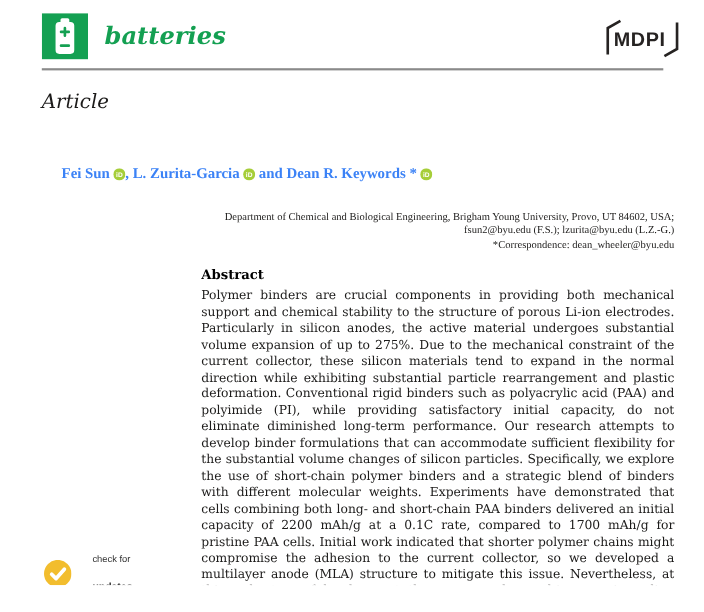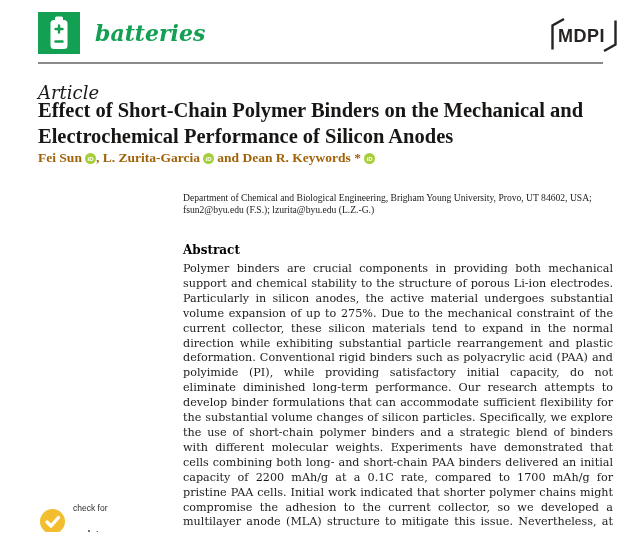--- a/index.html
+++ b/index.html
@@ -39,32 +39,32 @@
     font-family: "DejaVu Serif", serif;
     font-style: italic; font-size: 18px; color: #1c1b1a;
   }
   .paper-title {
     position: absolute; left: 38px; top: 97px; width: 590px;
     font-family: "Liberation Serif", serif;
     font-weight: bold; font-size: 20.5px; line-height: 26px;
     color: #181614;
   }
   .authors-line {
-    position: absolute; left: 38px; top: 150px; width: 580px;
+    position: absolute; left: 56px; top: 150px; width: 580px;
     font-family: "Liberation Serif", serif;
-    font-weight: bold; font-size: 13.5px; color: #a16207;
+    font-weight: bold; font-size: 13.5px; color: #3b82f6;
     white-space: nowrap;
   }
   .orcid-icon { display: inline-block; vertical-align: -2px; margin-left: 3px; cursor: pointer; }
 
   
   .affiliation-block {
     position: absolute; left: 183px; top: 192px; width: 430px;
     font-family: "Liberation Serif", serif;
-    font-size: 9.6px; line-height: 12.4px; color: #1c1b1a;
+    font-size: 9.6px; line-height: 12.4px; color: #1c1b1a; text-align: right;
   }
   .correspondence-line { margin-top: 0; }
   .correspondence-marker { display: inline-block; width: 10px; }
 
   .abstract-heading {
     position: absolute; left: 183px; top: 243px;
     font-family: "DejaVu Serif", serif;
     font-weight: bold; font-size: 12px; color: #000000;
   }
   .abstract-text {
@@ -77,21 +77,21 @@
     position: absolute; left: 183px; top: 515px; width: 430px;
     font-family: "DejaVu Serif", serif;
     font-size: 11.2px; line-height: 15.5px;
     text-align: justify; color: #1c1b1a;
   }
   .keywords-label { font-weight: bold; }
 
   
   .update-badge {
     position: absolute; left: 40px; top: 503px;
-    display: flex; align-items: center; gap: 8px; cursor: pointer;
+    display: flex; align-items: center; gap: 19px; cursor: pointer;
   }
   .badge-text {
     font-family: "Liberation Sans", sans-serif;
     font-size: 8.5px; line-height: 10px; color: #2e2e2e;
   }
   .badge-text .b2 { font-weight: bold; font-size: 9.5px; margin-top: 16px; }
   .academic-editor {
     position: absolute; left: 38px; top: 541px; width: 150px;
     font-family: "Liberation Serif", serif;
     font-size: 8.8px; color: #1c1b1a;
@@ -119,37 +119,39 @@
 
   <svg class="mdpi-logo" viewBox="0 0 70 38" xmlns="http://www.w3.org/2000/svg">
     <polyline points="15,3 3.5,9.5 3.5,33.5" fill="none" stroke="#262322" stroke-width="2.4"></polyline>
     <polyline points="55,35 66.5,28.5 66.5,4.5" fill="none" stroke="#262322" stroke-width="2.4"></polyline>
     <text x="9" y="26" font-family="Liberation Sans, sans-serif" font-size="18" font-weight="bold" letter-spacing="0.5" fill="#262322">MDPI</text>
   </svg>
 
   <div class="header-rule"></div>
 
   <div class="article-type">Article</div>
-  <h1 class="paper-title">Effect of Short-Chain Polymer Binders on the Mechanical and Electrochemical Performance of Silicon Anodes</h1>
 
   <div class="authors-line">
     <span>Fei Sun</span><svg class="orcid-icon" width="11" height="11" viewBox="0 0 11 11">
         <circle cx="5.5" cy="5.5" r="5.5" fill="#a6ce39"></circle>
         <text x="5.5" y="7.8" font-family="Liberation Sans, sans-serif" font-size="6" font-weight="bold" fill="#ffffff" text-anchor="middle">iD</text>
       </svg><span>, </span><span>L. Zurita-Garcia</span><svg class="orcid-icon" width="11" height="11" viewBox="0 0 11 11">
         <circle cx="5.5" cy="5.5" r="5.5" fill="#a6ce39"></circle>
         <text x="5.5" y="7.8" font-family="Liberation Sans, sans-serif" font-size="6" font-weight="bold" fill="#ffffff" text-anchor="middle">iD</text>
       </svg><span> and </span><span>Dean R. Keywords</span><span> *</span><svg class="orcid-icon" width="11" height="11" viewBox="0 0 11 11">
         <circle cx="5.5" cy="5.5" r="5.5" fill="#a6ce39"></circle>
         <text x="5.5" y="7.8" font-family="Liberation Sans, sans-serif" font-size="6" font-weight="bold" fill="#ffffff" text-anchor="middle">iD</text>
       </svg>
   </div>
 
   <div class="affiliation-block">
     <div>Department of Chemical and Biological Engineering, Brigham Young University, Provo, UT 84602, USA; fsun2@byu.edu (F.S.); lzurita@byu.edu (L.Z.-G.)</div>
+    <div class="correspondence-line">
+      <span class="correspondence-marker">*</span><span>Correspondence: dean_wheeler@byu.edu</span>
+    </div>
   </div>
 
   <div class="abstract-heading">Abstract</div>
   <p class="abstract-text">Polymer binders are crucial components in providing both mechanical support and chemical stability to the structure of porous Li-ion electrodes. Particularly in silicon anodes, the active material undergoes substantial volume expansion of up to 275%. Due to the mechanical constraint of the current collector, these silicon materials tend to expand in the normal direction while exhibiting substantial particle rearrangement and plastic deformation. Conventional rigid binders such as polyacrylic acid (PAA) and polyimide (PI), while providing satisfactory initial capacity, do not eliminate diminished long-term performance. Our research attempts to develop binder formulations that can accommodate sufficient flexibility for the substantial volume changes of silicon particles. Specifically, we explore the use of short-chain polymer binders and a strategic blend of binders with different molecular weights. Experiments have demonstrated that cells combining both long- and short-chain PAA binders delivered an initial capacity of 2200 mAh/g at a 0.1C rate, compared to 1700 mAh/g for pristine PAA cells. Initial work indicated that shorter polymer chains might compromise the adhesion to the current collector, so we developed a multilayer anode (MLA) structure to mitigate this issue. Nevertheless, at this early stage of development, there was no observed increase in cycling performance for the MLA electrodes.</p>
 
 
   <div class="update-badge">
     <svg width="25" height="25" viewBox="0 0 25 25">
       <circle cx="12.5" cy="12.5" r="12.5" fill="#f2bd2e"></circle>
       <path d="M7 13 L11 17 L18.5 8.5" fill="none" stroke="#ffffff" stroke-width="3.4" stroke-linecap="round" stroke-linejoin="round"></path>

